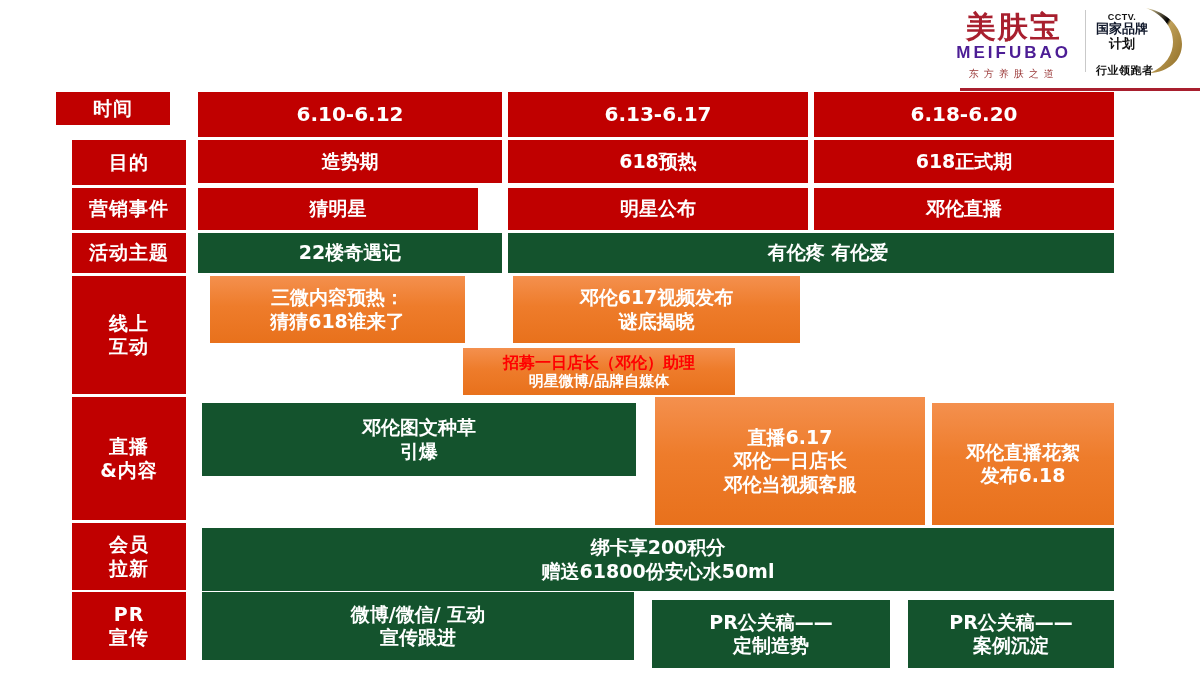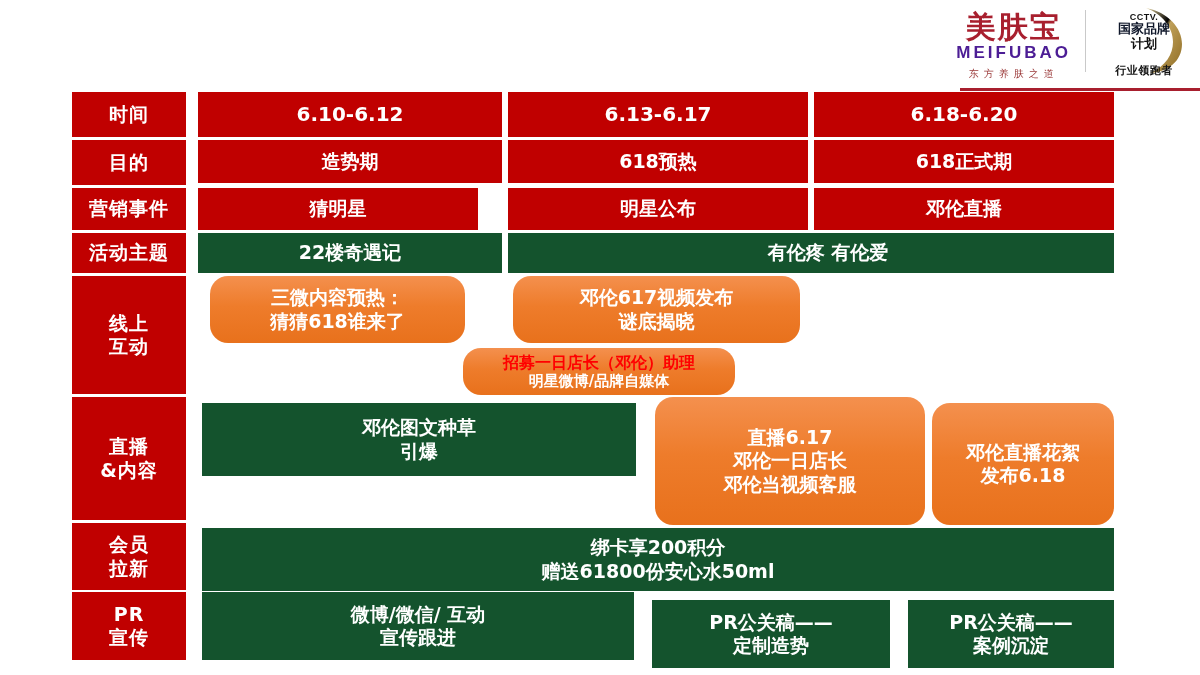--- a/index.html
+++ b/index.html
@@ -14,38 +14,38 @@
   
   .brand { position: absolute; top: 4px; right: 8px; display: flex; align-items: flex-start; height: 88px; }
   .logo-block { display: flex; flex-direction: column; align-items: center; justify-content: center;
                 padding-right: 14px; height: 84px; }
   .logo-cn { font-family: "DejaVu Sans", sans-serif; font-size: 30px; font-weight: bold;
              color: #A81F2E; letter-spacing: 2px; line-height: 1.05; }
   .logo-en { font-size: 17px; font-weight: bold; color: #4c1d95; letter-spacing: 3px; margin-top: 1px; }
   .logo-tag { font-size: 10px; color: #9B3A3A; letter-spacing: 5px; margin-top: 4px; }
   .divider-v { width: 1px; height: 62px; background: #c9c9c9; margin: 6px 10px 0 0; }
   .cctv-block { position: relative; width: 96px; height: 86px; display: flex;
-                flex-direction: column; align-items: center; }
+                flex-direction: column; align-items: flex-start; }
   .moon { position: absolute; top: 2px; left: 6px; width: 80px; height: 68px; }
   .cctv-txt { position: relative; z-index: 2; margin-top: 8px; text-align: center; }
   .cctv-mark { font-size: 9px; font-weight: bold; color: #111; letter-spacing: 0.5px; }
   .cctv-l1 { font-family: "DejaVu Sans", sans-serif; font-size: 13px; font-weight: bold; color: #0f172a; line-height: 1.12; }
   .cctv-l2 { font-family: "DejaVu Sans", sans-serif; font-size: 13px; font-weight: bold; color: #111; line-height: 1.12; }
   .cctv-foot { position: relative; z-index: 2; margin-top: 12px; font-family: "DejaVu Sans", sans-serif;
                font-size: 11px; font-weight: bold; color: #111; letter-spacing: 0.5px; }
   .brand-rule { position: absolute; left: 960px; top: 88px; width: 240px; height: 3px; background: #A81F2E; }
 
   
   .cell { position: absolute; display: flex; flex-direction: column;
           align-items: center; justify-content: center; text-align: center;
           color: #ffffff; font-weight: bold; line-height: 1.22;
           font-family: "DejaVu Sans", "Liberation Sans", sans-serif; }
   .red    { background: #C00000; }
   .blue   { background: #14532d; }
-  .orange { background: linear-gradient(180deg, #F4904E 0%, #EE7C2B 45%, #E8711C 100%); border-radius: 18px; }
+  .orange { background: linear-gradient(180deg, #F4904E 0%, #EE7C2B 45%, #E8711C 100%); }
   .rowlabel { font-size: 19px; letter-spacing: 1px; }
   .t20 { font-size: 20px; }
   .t19 { font-size: 19px; }
   .t16 { font-size: 16px; }
   .t15 { font-size: 15px; }
   .redtext { color: #FF0000; }
   .line { display: block; white-space: nowrap; }
 </style>
 </head>
 <body>
@@ -74,21 +74,21 @@
       <div class="cctv-txt">
         <div class="cctv-mark">CCTV.</div>
         <div class="cctv-l1">国家品牌</div>
         <div class="cctv-l2">计划</div>
       </div>
       <div class="cctv-foot">行业领跑者</div>
     </div>
   </div>
   <div class="brand-rule"></div>
 
-  <div class="cell red rowlabel" style="left:72px;  top:92px;  width:114px; height:45px;">
+  <div class="cell red rowlabel" style="left:56px;  top:92px;  width:114px; height:33px;">
     <span class="line">时间</span>
   </div>
   <div class="cell red rowlabel" style="left:72px;  top:140px; width:114px; height:45px;">
     <span class="line">目的</span>
   </div>
   <div class="cell red rowlabel" style="left:72px;  top:188px; width:114px; height:42px;">
     <span class="line">营销事件</span>
   </div>
   <div class="cell red rowlabel" style="left:72px;  top:233px; width:114px; height:40px;">
     <span class="line">活动主题</span>

